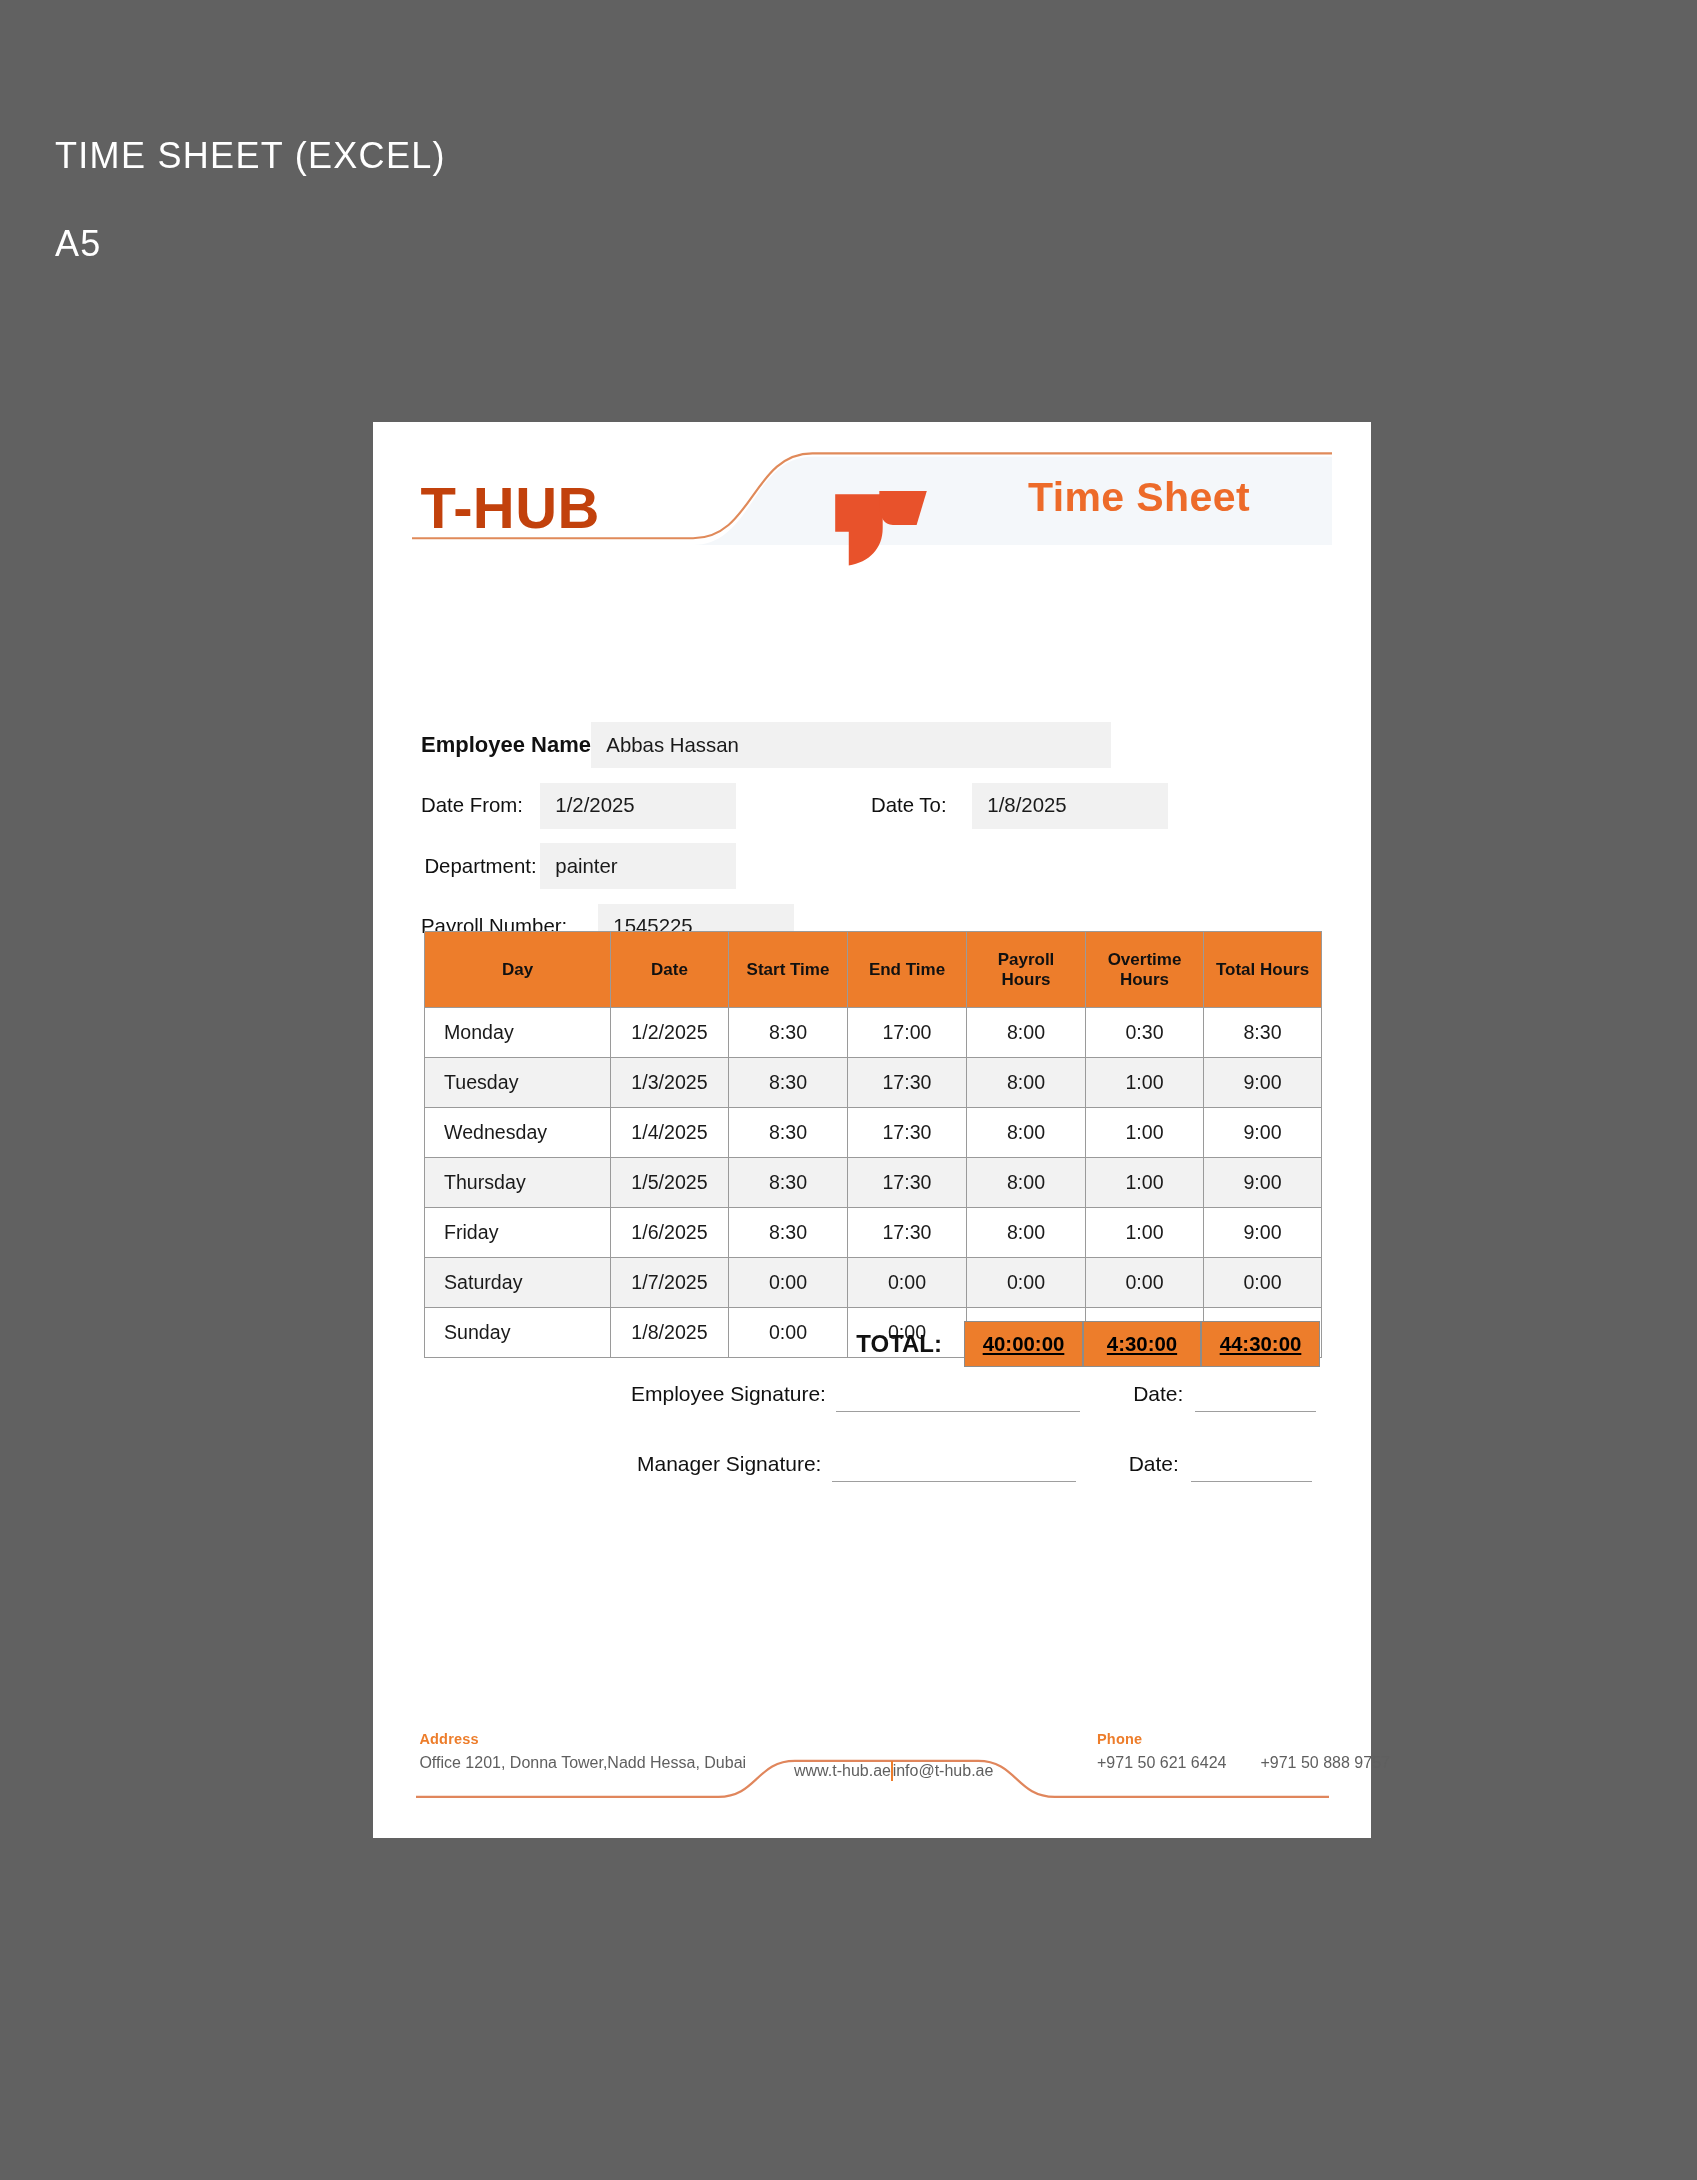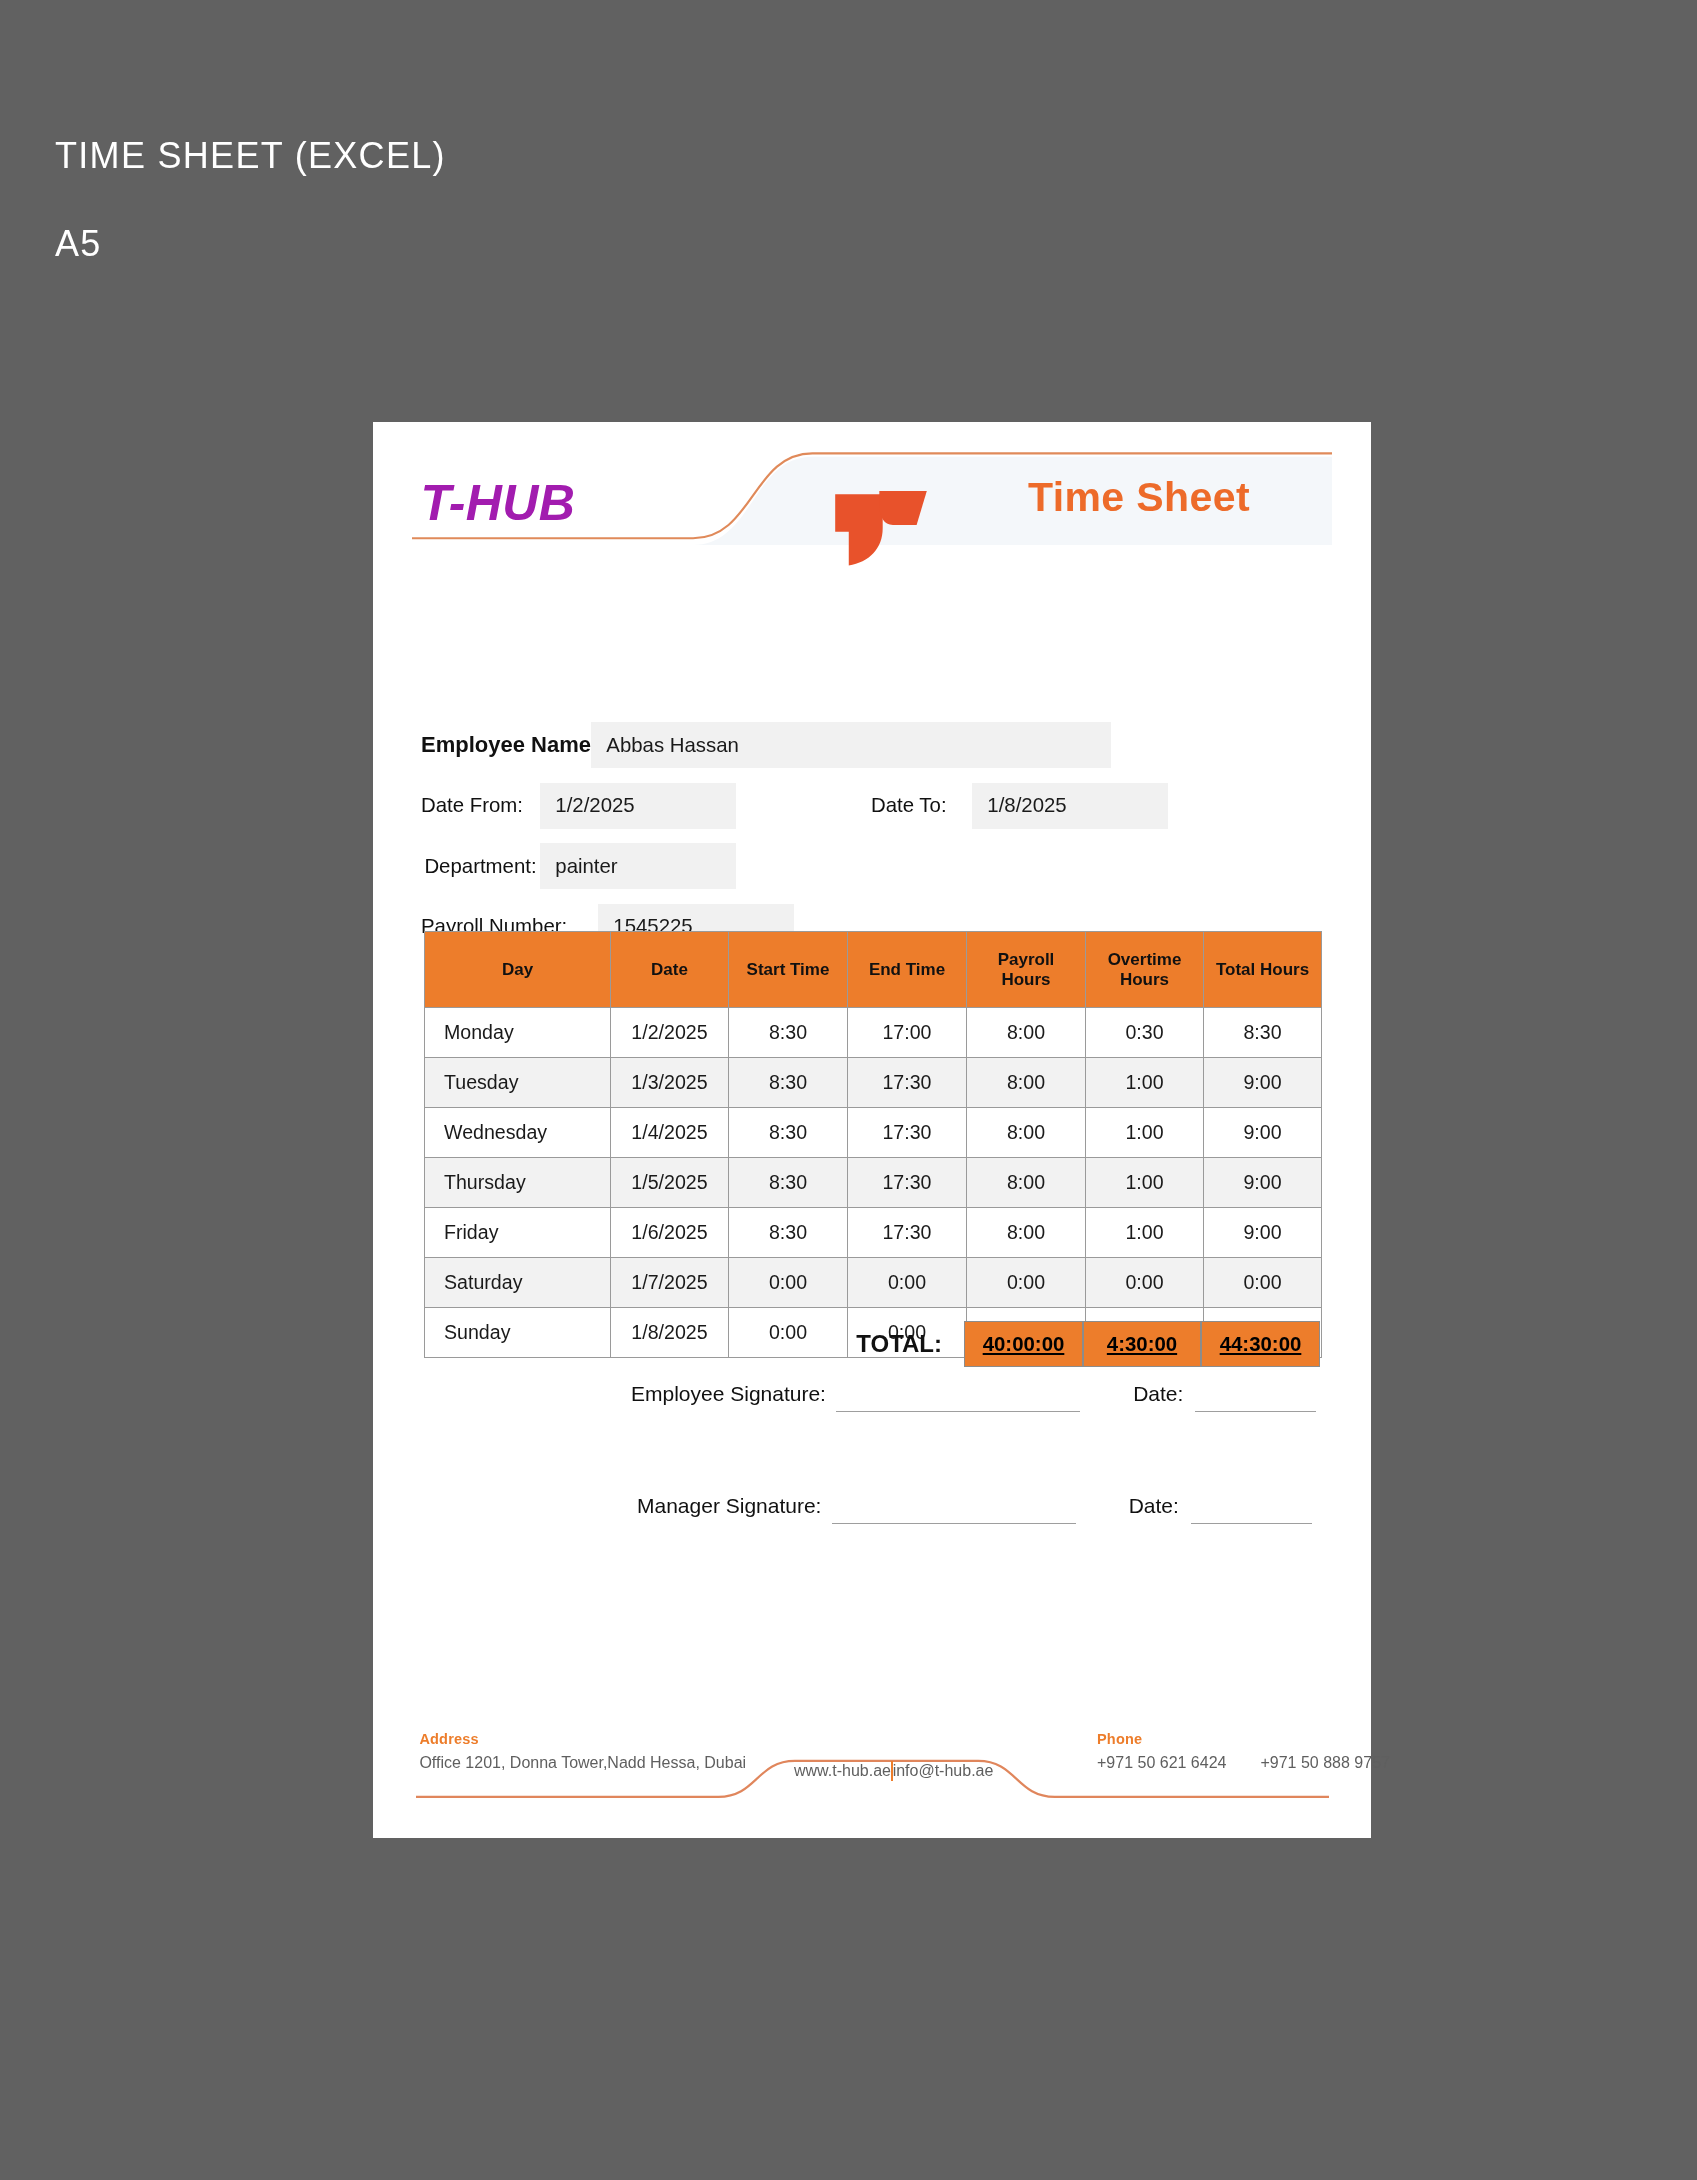--- a/index.html
+++ b/index.html
@@ -67,25 +67,24 @@
     top: 24px;
     display: flex;
     align-items: center;
     gap: 12px;
   }
   .logo-mark {
     width: 49px;
     height: 48px;
   }
   .logo-text {
-    font-size: 50px;
+    font-size: 58px;
     font-weight: 700;
     letter-spacing: 0.4px;
-    color: #a21caf;
-    font-style: italic;
+    color: #c2410c;
     font-family: "Liberation Sans", sans-serif;
   }
   .letterhead-title {
     position: absolute;
     right: 82px;
     top: 24px;
     font-size: 41px;
     font-weight: 700;
     color: #ED6B2A;
     letter-spacing: 0.4px;
@@ -254,21 +253,21 @@
   }
   .sig-line-long { width: 244px; margin-left: 10.2px; }
   .sig-line-short { width: 121px; margin-left: 12px; }
   .sig-date-label {
     font-size: 21px;
     color: #111;
     margin-left: 53px;
     padding-top: 1.7px;
   }
   .sig-emp { top: 958px; }
-  .sig-mgr { top: 1070px; }
+  .sig-mgr { top: 1028px; }
   .sig-inner-emp { padding-left: 210px; }
   .sig-inner-mgr { padding-left: 216px; }
 
   
   .footer {
     position: absolute;
     left: 43px;
     top: 1302px;
     width: 913px;
     height: 78px;

